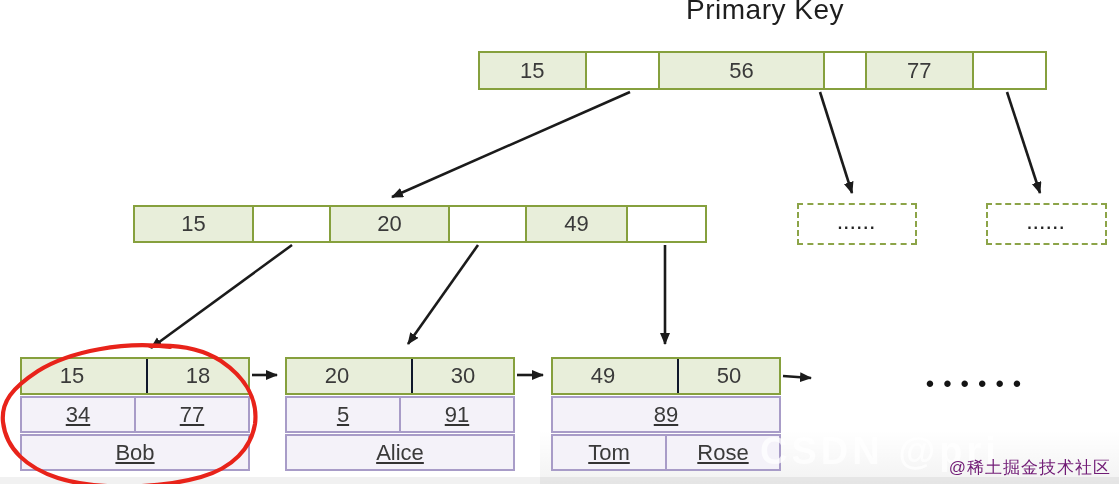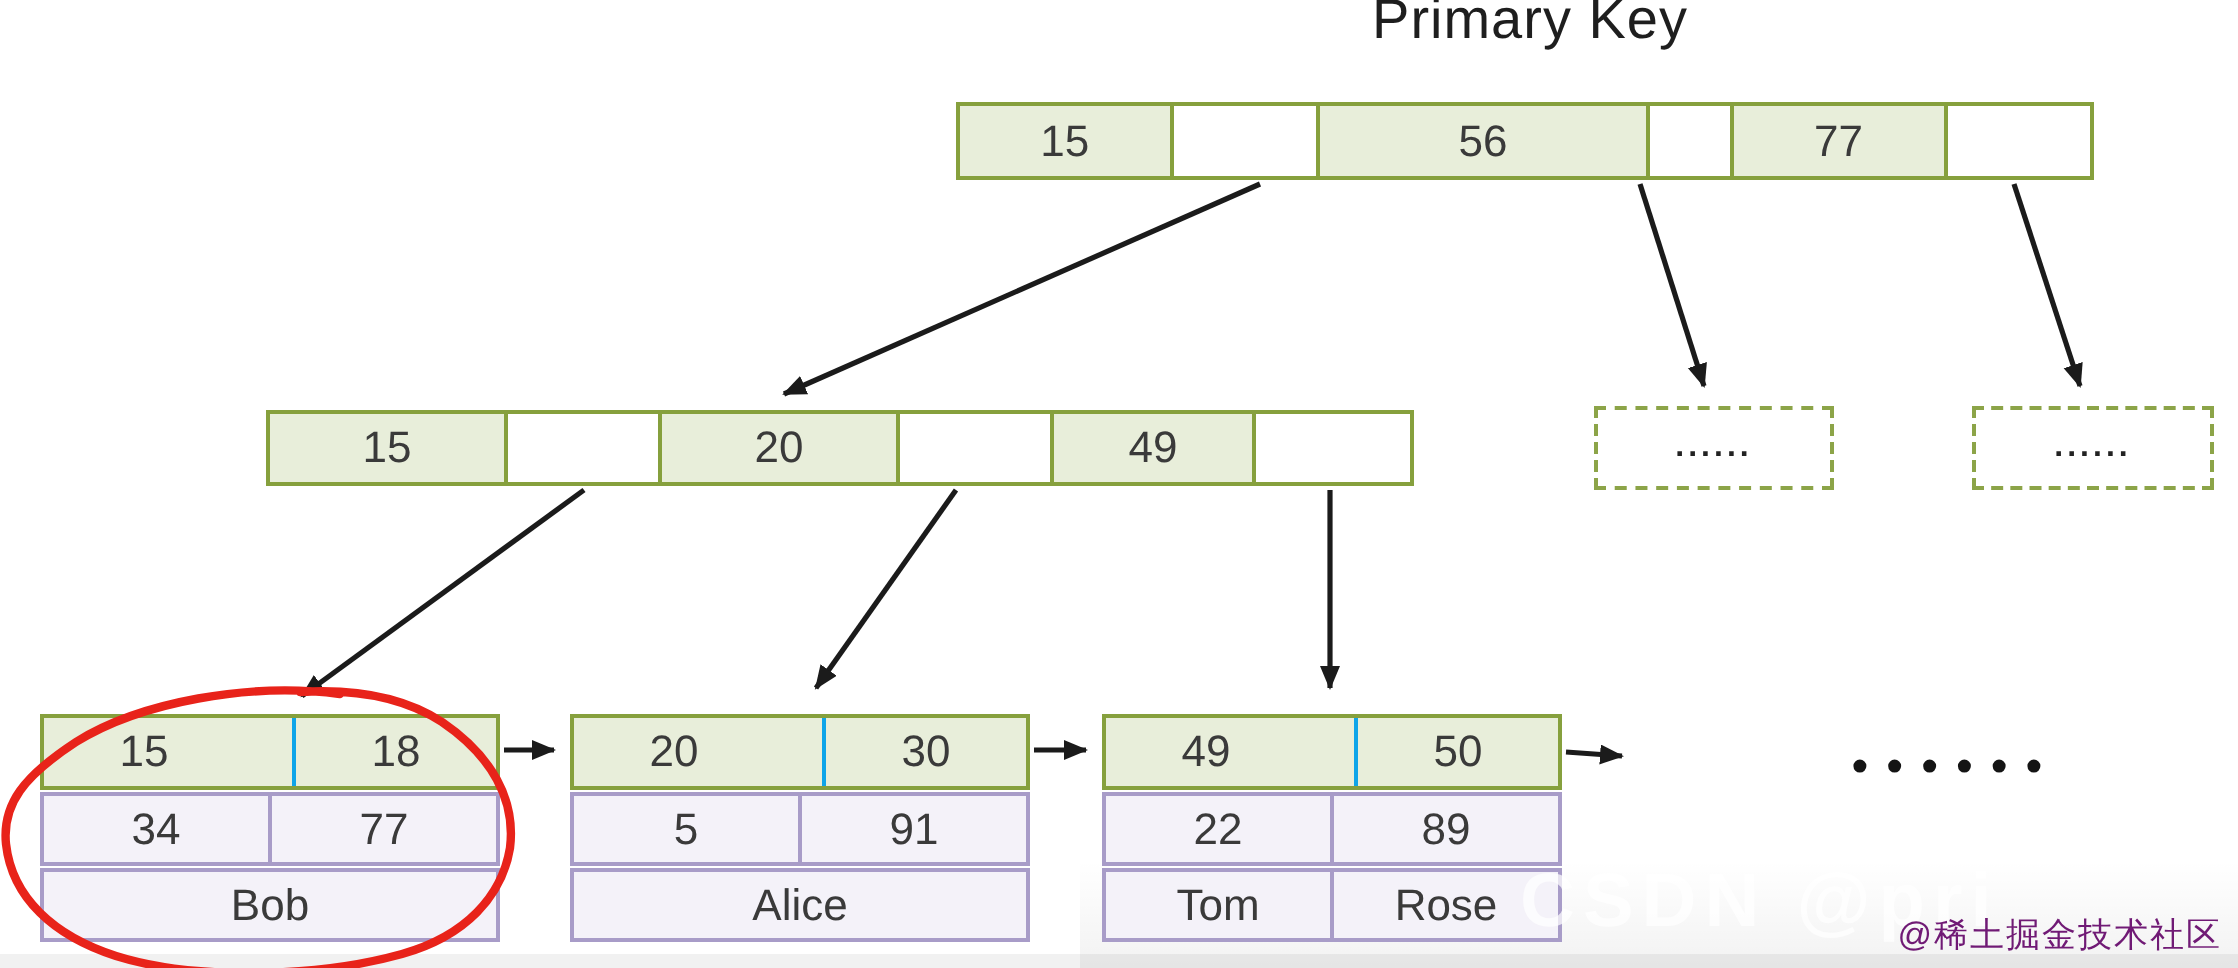--- a/index.html
+++ b/index.html
@@ -42,27 +42,27 @@
     display:flex;align-items:center;justify-content:center;
     font-size:16px;font-weight:bold;letter-spacing:2px;color:#222;
   }
   
   .leaf{position:absolute;width:230px;}
   .lrow{
     display:flex;box-sizing:border-box;width:230px;height:38px;margin-bottom:1px;
     border:2px solid #a89cc8;background:#f4f2f9;
   }
   .lrow.header{border-color:#86a03d;background:#e8eeda;}
-  .lrow.data{height:37px;}
+  .lrow.data{height:37px;text-decoration:underline;}
   .lcell{
     flex:1;display:flex;align-items:center;justify-content:center;
     font-size:22px;color:#3a3a3a;
   }
   .lrow .lcell + .lcell{border-left:2px solid #a89cc8;}
-  .lrow.header .lcell + .lcell{border-left:2px solid #0ea5e9;margin-left:24px;}
+  .lrow.header .lcell + .lcell{border-left:2px solid #0f172a;margin-left:24px;}
   
   .big-ellipsis{
     position:absolute;left:918px;top:370px;width:120px;text-align:center;
     font-size:24px;letter-spacing:9px;color:#141414;
   }
   
   .tint{
     position:absolute;left:540px;top:430px;width:579px;height:54px;
     background:linear-gradient(to bottom, rgba(0,0,0,0) 0%, rgba(0,0,0,0.05) 100%);
   }
@@ -137,21 +137,20 @@
       <div class="lcell">Alice</div>
     </div>
   </div>
 
   <div class="leaf" style="left:551px;top:357px">
     <div class="lrow header">
       <div class="lcell">49</div>
       <div class="lcell">50</div>
     </div>
     <div class="lrow data">
-      <div class="lcell">22</div>
       <div class="lcell">89</div>
     </div>
     <div class="lrow data">
       <div class="lcell">Tom</div>
       <div class="lcell">Rose</div>
     </div>
   </div>
 
   <div class="big-ellipsis">••••••</div>
 

